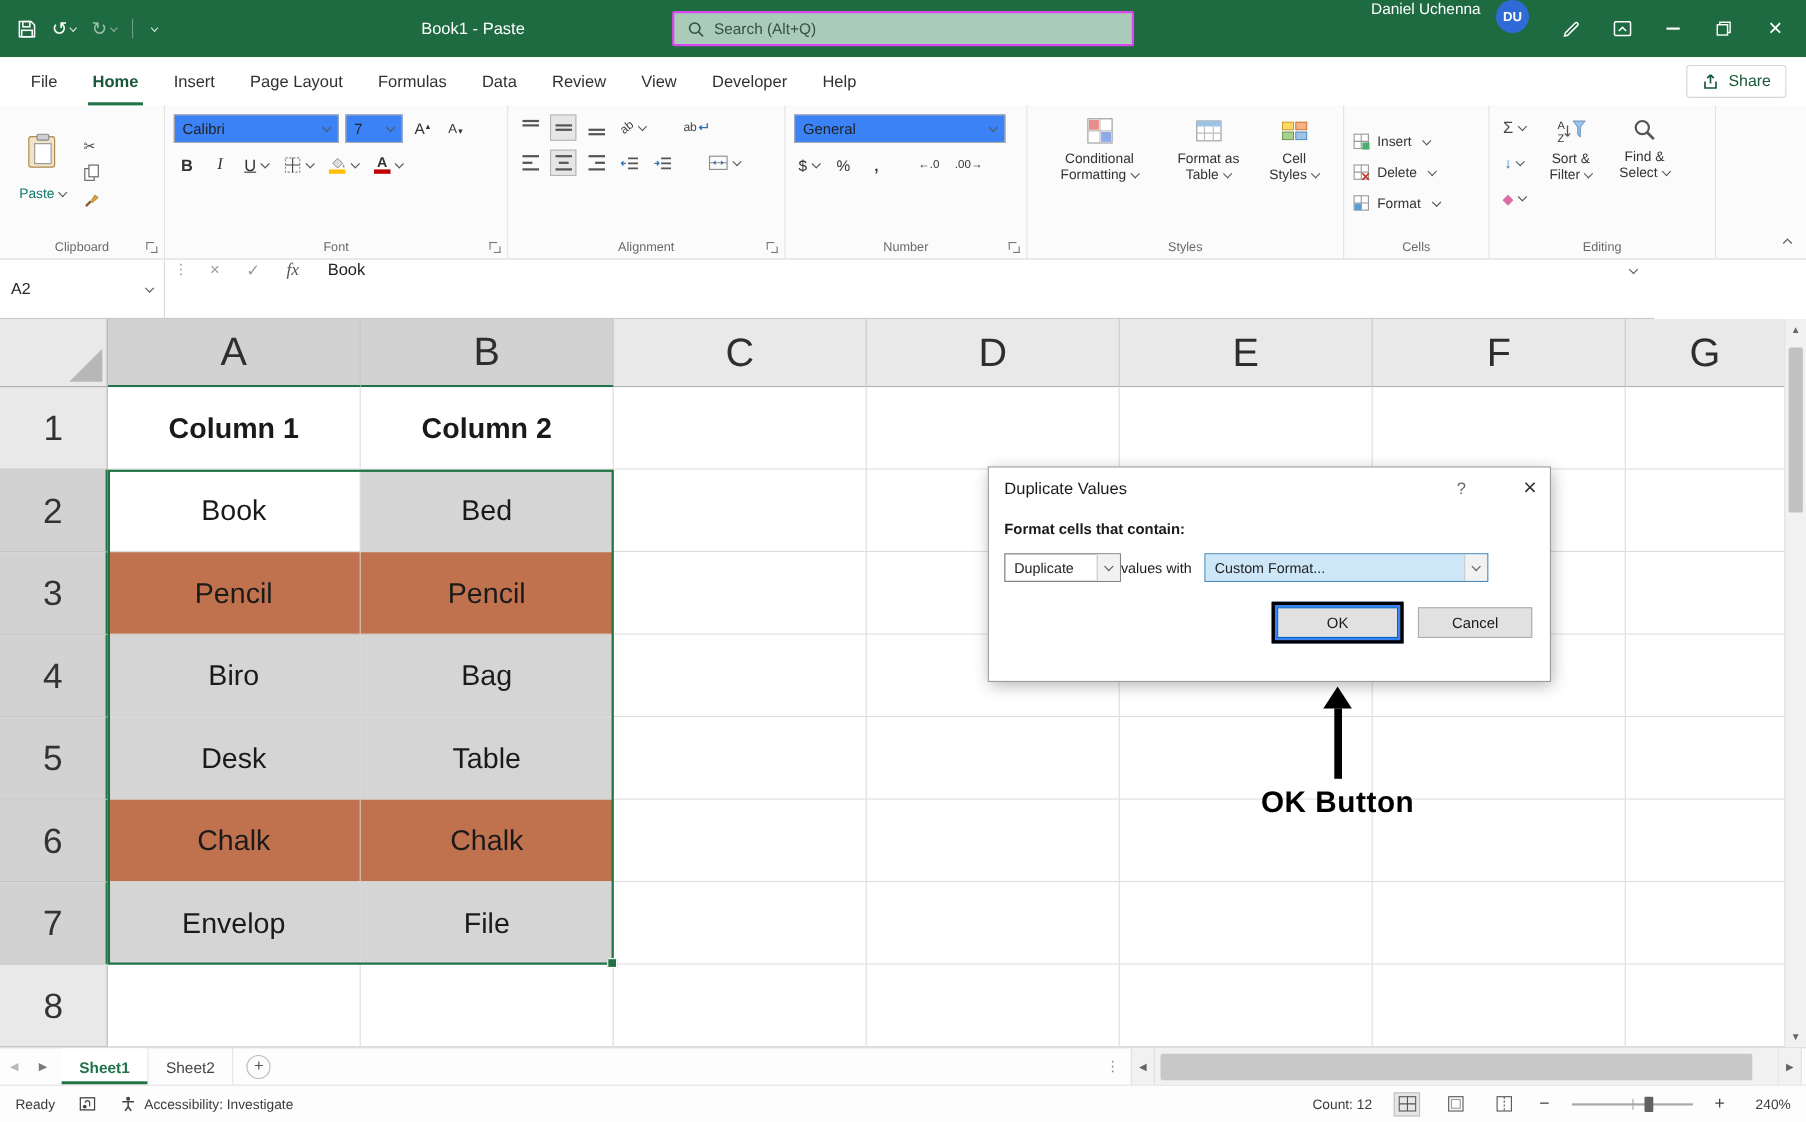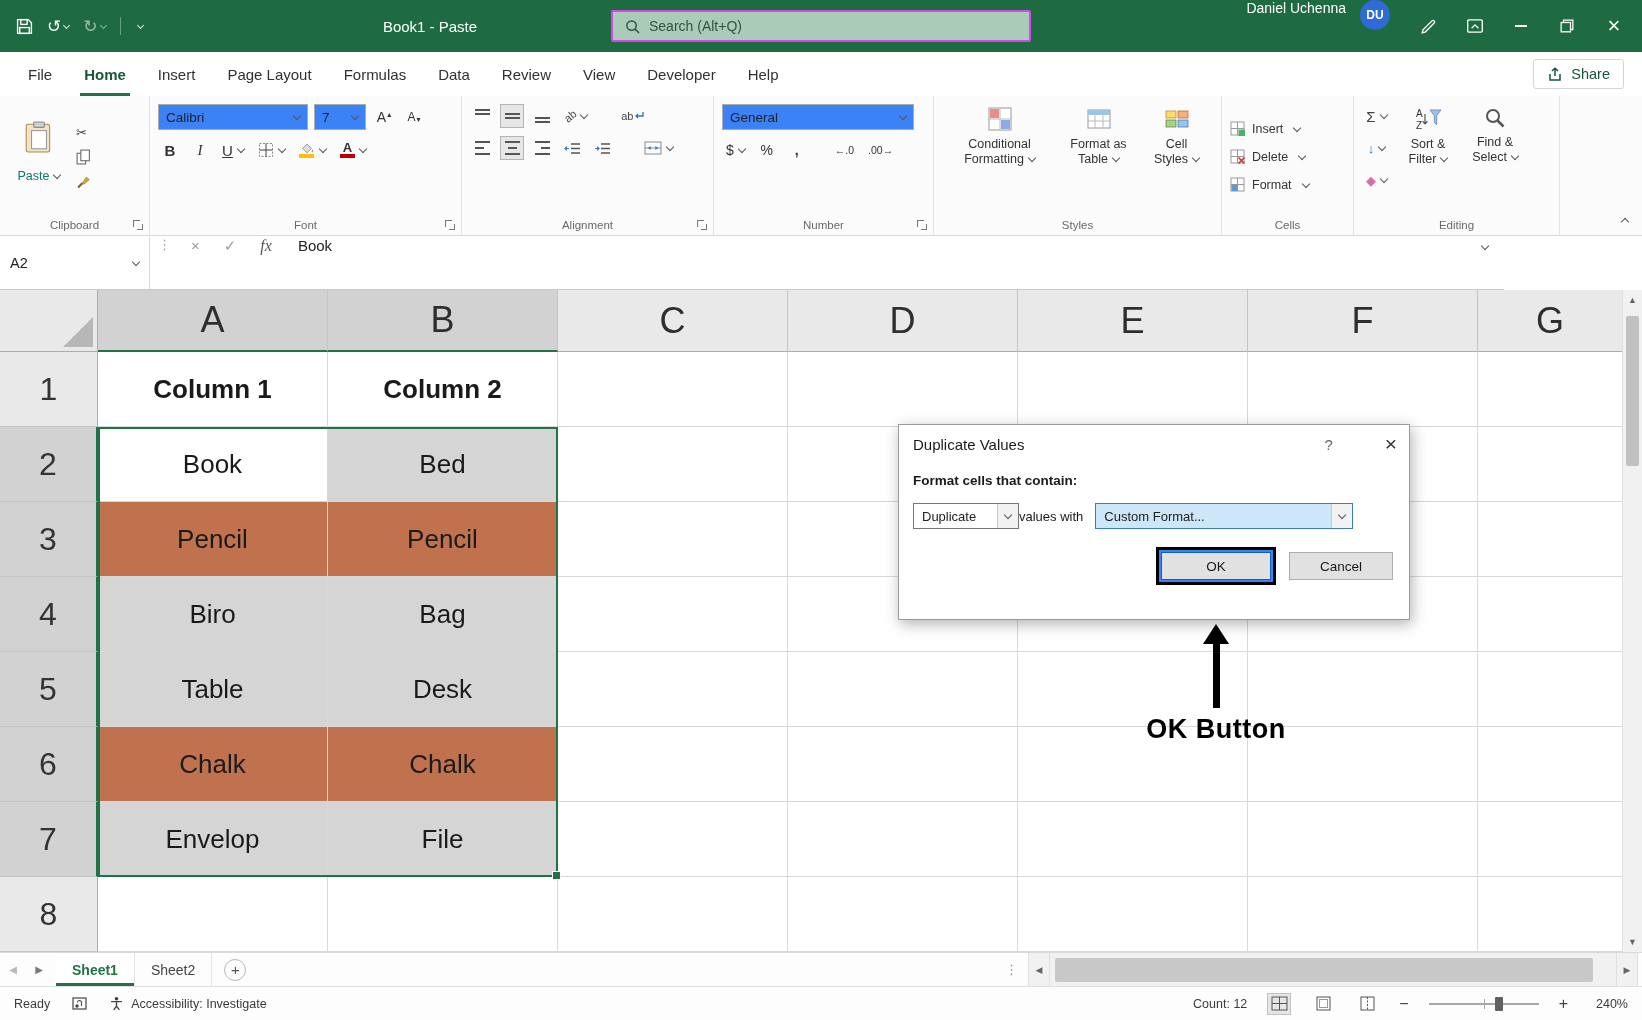--- a/index.html
+++ b/index.html
@@ -621,22 +621,22 @@
         <div class="cell selected">Biro</div>
         <div class="cell selected">Bag</div>
         <div class="cell"></div>
         <div class="cell"></div>
         <div class="cell"></div>
         <div class="cell"></div>
         <div class="cell last"></div>
       </div>
       <div class="grow">
         <div class="rowh sel">5</div>
+        <div class="cell selected">Desk</div>
         <div class="cell selected">Table</div>
-        <div class="cell selected">Desk</div>
         <div class="cell"></div>
         <div class="cell"></div>
         <div class="cell"></div>
         <div class="cell"></div>
         <div class="cell last"></div>
       </div>
       <div class="grow">
         <div class="rowh sel">6</div>
         <div class="cell duplicate">Chalk</div>
         <div class="cell duplicate">Chalk</div>

